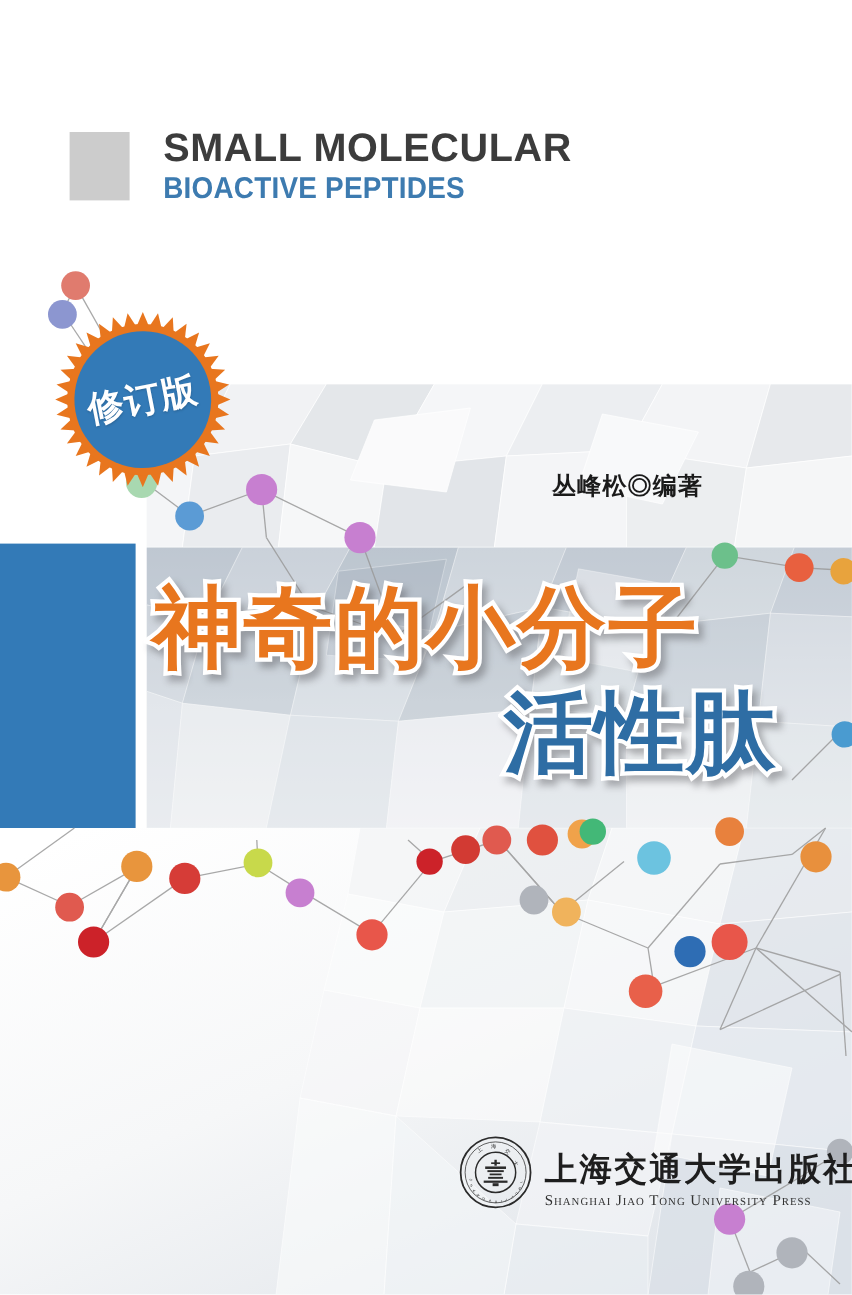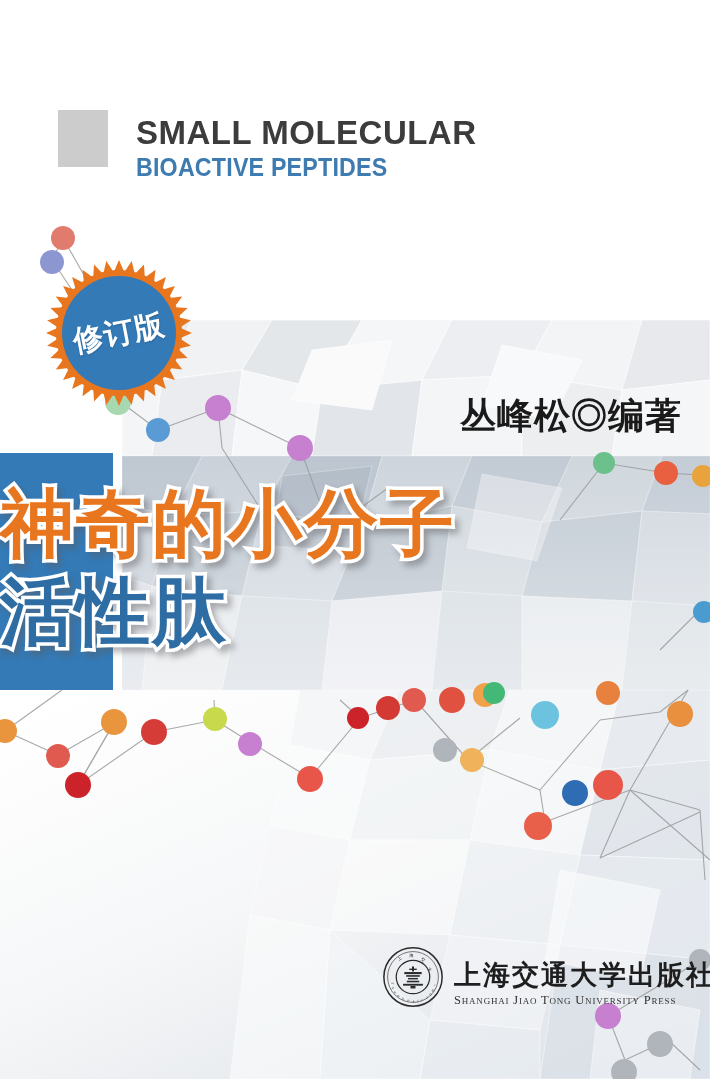--- a/index.html
+++ b/index.html
@@ -44,21 +44,21 @@
     position:absolute;
     left:58px; top:105px; width:560px; height:80px;
   }
   .gray-square{
     position:absolute;
     left:0px; top:5px; width:50px; height:57px;
     background:#cccccc;
   }
   .title-en-wrap{
     position:absolute;
-    left:78px; top:0px;margin-top:10px;
+    left:78px; top:0px;
   }
   .title-en-line1{
     font-size:33px;
     font-weight:bold;
     letter-spacing:0.5px;
     color:#3c3c3c;
     line-height:1.08;
     white-space:nowrap;
   }
   .title-en-line2{
@@ -89,50 +89,51 @@
     letter-spacing:1px;
     text-shadow:0 1px 2px rgba(0,0,0,0.18);
     font-family:"DejaVu Sans","Liberation Sans",sans-serif;
     transform:rotate(-11deg);
   }
 
   
   .author{
     position:absolute;
     left:460px; top:392px;
-    font-size:36px;
+    font-size:20px;
     font-weight:bold;
     color:#1a1a1a;
     letter-spacing:1px;
     font-family:Liberation Sans, sans-serif;
     white-space:nowrap;
     text-align:center;
   }
 
   
   .maintitle{
     position:absolute;
     left:0; top:486px; width:710px;
   }
   .mt-line{
     font-family:"DejaVu Sans","Liberation Sans",sans-serif;
     font-weight:bold;
     white-space:nowrap;
     line-height:1;
   }
   .mt-line1{
-    text-align:left;
+    text-align:center;
     font-size:74px;
     letter-spacing:2px;
     color:#e8761e;
     -webkit-text-stroke:7px #ffffff;
     paint-order:stroke fill;
     filter:drop-shadow(4px 5px 3px rgba(90,90,95,0.45));
   }
   .mt-line2{
+    text-align:right;
     padding-right:62px;
     margin-top:14px;
     font-size:74px;
     letter-spacing:2px;
     color:#2e6da4;
     -webkit-text-stroke:7px #ffffff;
     paint-order:stroke fill;
     filter:drop-shadow(4px 5px 3px rgba(90,90,95,0.45));
   }
 

